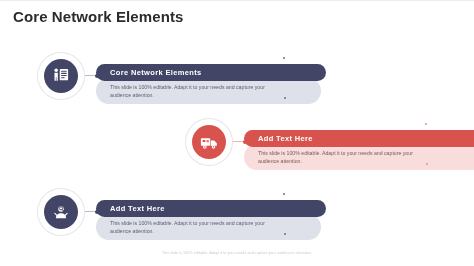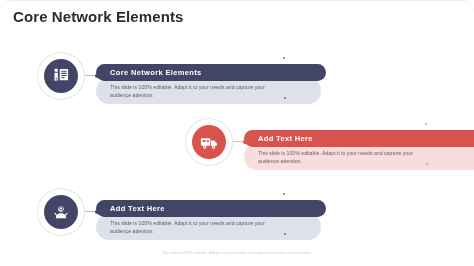--- a/index.html
+++ b/index.html
@@ -15,21 +15,20 @@
     position: relative;
   }
   .slide {
     position: absolute;
     left: 0; top: 0;
     width: 474px;
     height: 266px;
     background: #ffffff;
     border-top: 1px solid #ececec;
     box-sizing: border-box;
-    border-radius: 14px;
   }
   .page-title {
     position: absolute;
     left: 13px;
     top: 7px;
     font-size: 15px;
     font-weight: 700;
     color: #2c2c2c;
     letter-spacing: 0.1px;
     white-space: nowrap;

